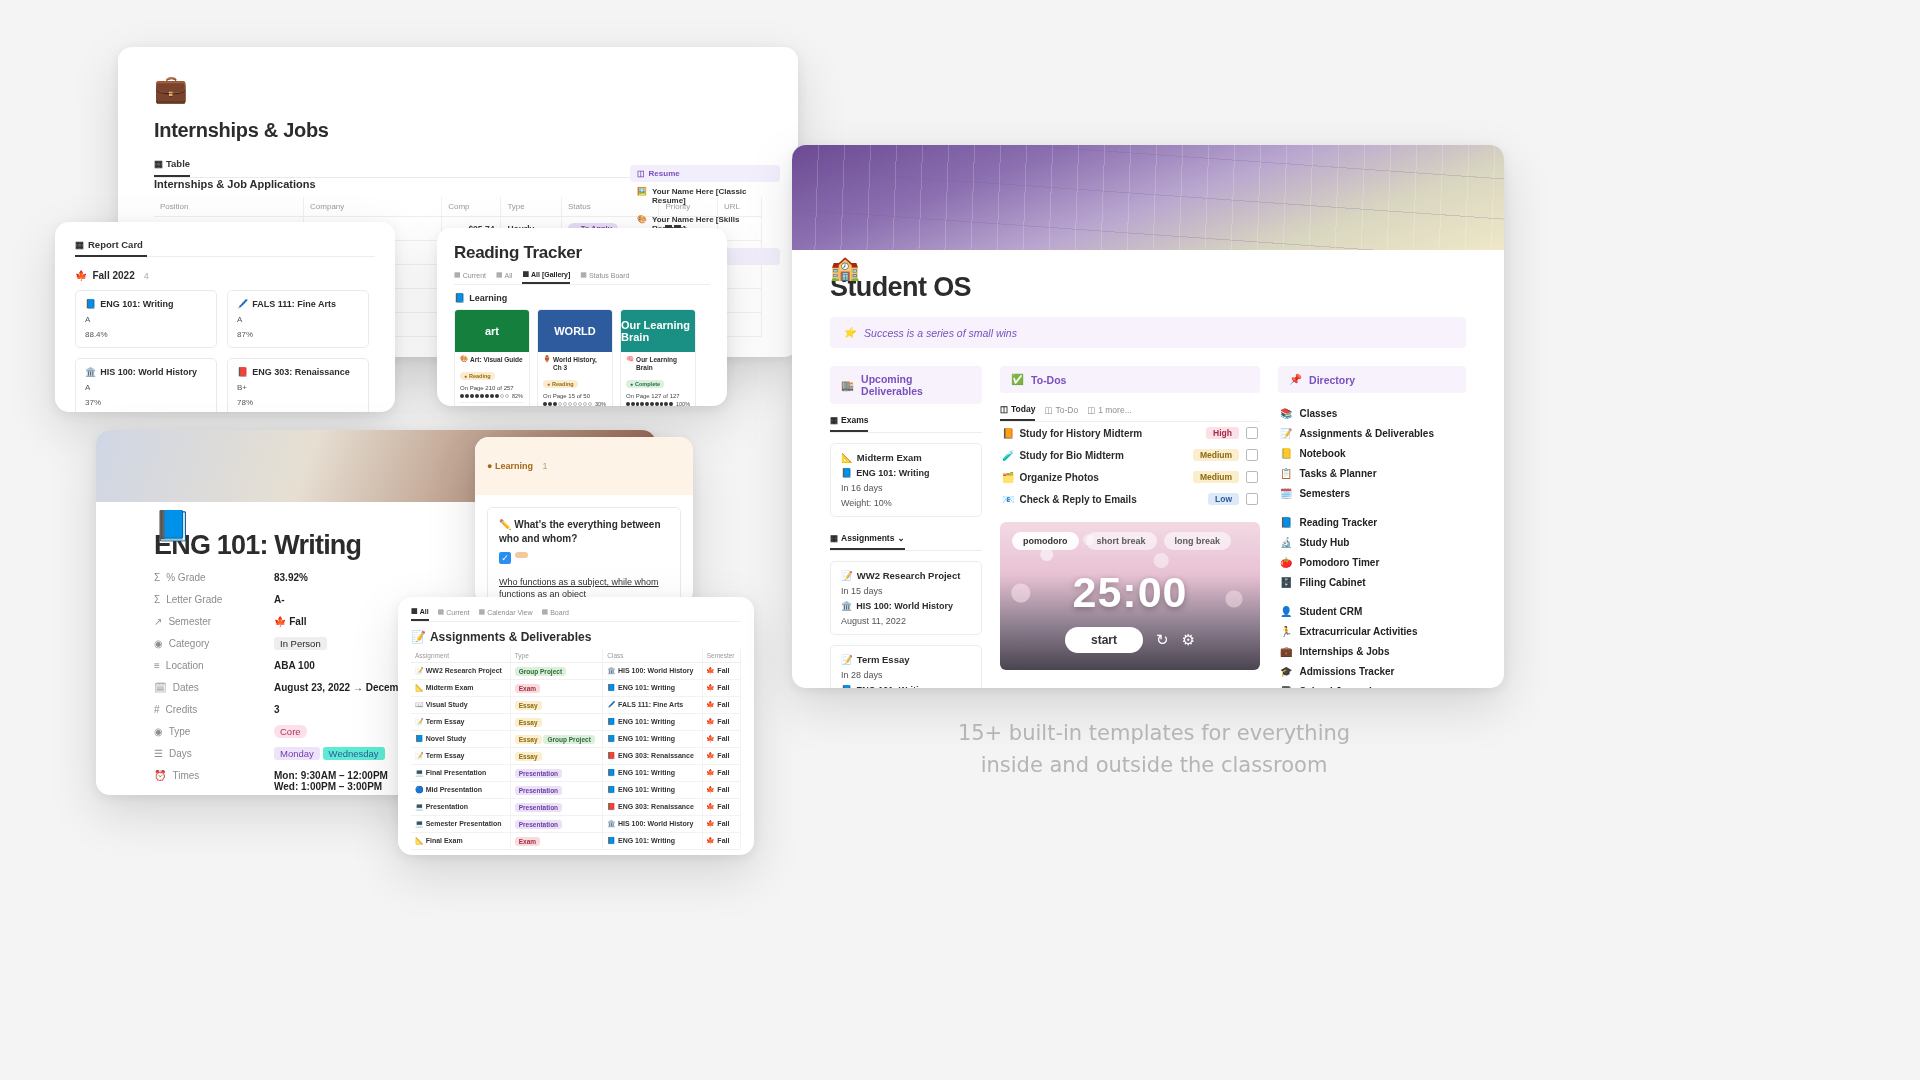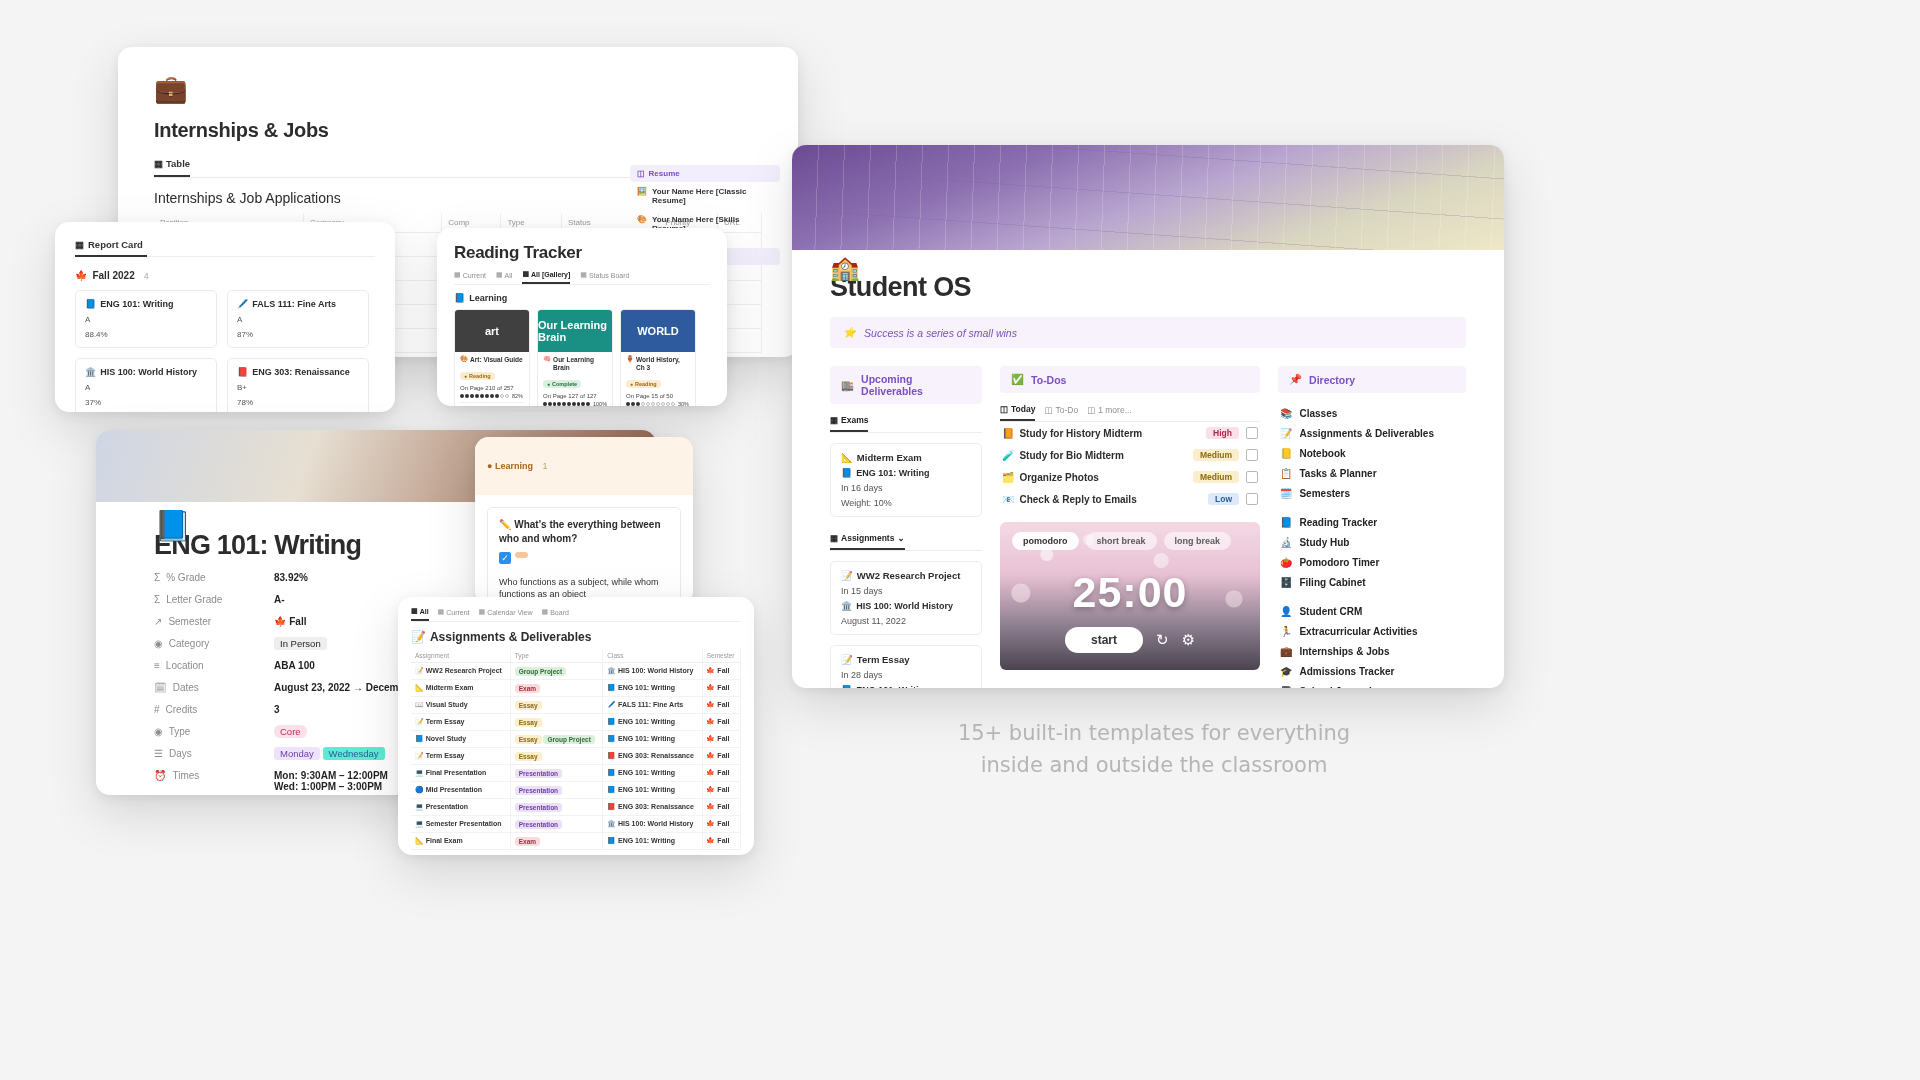--- a/index.html
+++ b/index.html
@@ -16,21 +16,21 @@
 
   
   #internships { left:118px; top:47px; width:680px; height:310px; }
   .ij-pad { padding:28px 36px; }
   .emoji { font-family:"DejaVu Sans", sans-serif; }
   .ij-emoji { font-size:27px; line-height:1; }
   .ij-title { font-size:20px; font-weight:bold; margin-top:17px; letter-spacing:-.3px; }
   .viewtabs { display:flex; gap:16px; margin-top:16px; border-bottom:1px solid #eaeaea; }
   .viewtab { font-size:9.5px; color:#8a8a8a; padding-bottom:6px; display:flex; align-items:center; gap:3px; }
   .viewtab.active { color:#333; font-weight:bold; border-bottom:2px solid #333; }
-  .tbl-title { font-size:14px; font-weight:normal; margin-top:12px; }
+  .tbl-title { font-size:11px; font-weight:bold; }
   table.grid { width:100%; border-collapse:collapse; margin-top:7px; }
   table.grid th { font-size:8px; color:#9a9a9a; font-weight:normal; text-align:left;
                   padding:5px 6px; border-bottom:1px solid #eee; border-right:1px solid #f0f0f0;}
   table.grid td { font-size:8.5px; padding:6px; border-bottom:1px solid #f0f0f0;
                   border-right:1px solid #f0f0f0; font-weight:bold; color:#3a3a3a;}
   td.num { text-align:right; }
   .pill { display:inline-block; padding:1px 6px; border-radius:9px; font-size:7.5px; font-weight:bold; }
   .pill:before { content:"\25CF"; margin-right:3px; font-size:6px; }
   .pill.toapply { background:#e9ddf7; color:#6b4a9c; }
   .pill.applied { background:#fbecd0; color:#9a6d11; }
@@ -100,21 +100,21 @@
   .chip.pink { background:#fbe0ea; color:#b0315f;border-radius:6px; }
   .chip.purple { background:#efe3fa; color:#6c3fae; }
   .chip.blue { background:#5eead4; color:#2c5c99; }
 
   
   #learning { left:475px; top:437px; width:218px; height:168px; }
   .lrn-head { background:#fdf3e6; padding:24px 12px; font-size:9px; color:#a5661b; font-weight:bold;}
   .lrn-head .n { color:#c2a07c; font-weight:normal; margin-left:7px;}
   .lrn-box { margin:12px; border:1px solid #eaeaea; border-radius:5px; padding:10px 11px; }
   .lrn-q { font-size:10px; font-weight:bold; line-height:1.35; }
-  .lrn-a { font-size:9px; color:#333; margin-top:11px; line-height:1.35;}
+  .lrn-a { font-size:9px; color:#333; margin-top:11px; line-height:1.35;text-decoration:underline;}
   .cbx { width:12px; height:12px; background:#2a8ff0; border-radius:2px; display:inline-block;
          color:#fff; font-size:9px; text-align:center; line-height:12px; margin-top:7px;}
   .tagbar { display:inline-block; width:13px; height:6px; background:#f6c79a; border-radius:3px; margin-left:4px; vertical-align:3px;}
 
   
   #assign { left:398px; top:597px; width:356px; height:258px; }
   .as-pad { padding:10px 13px; }
   .as-tabs { display:flex; gap:9px; border-bottom:1px solid #eee; }
   .as-tab { font-size:7px; color:#8e8e8e; padding-bottom:4px; display:flex; gap:2px; align-items:center;}
   .as-tab.active { color:#222; font-weight:bold; border-bottom:2px solid #333;}
@@ -335,65 +335,65 @@
           <div class="rt-tab"><span>▦</span>All</div>
           <div class="rt-tab active"><span>▦</span>All [Gallery]</div>
           <div class="rt-tab"><span>▦</span>Status Board</div>
         </div>
       <div class="rt-group">
         <span class="emoji">📘</span>
         <span>Learning</span>
       </div>
       <div class="rt-cards" id="rt-cards">
           <div class="rt-card">
-            <div class="rt-cover" style="background:#404040">art</div>
+            <div class="rt-cover" style="background:#15803d">art</div>
             <div class="rt-body"><div class="rt-nm"><span class="emoji">🎨</span>Art: Visual Guide</div><span class="rt-pill reading">Reading</span><div class="rt-meta">On Page 210 of 257</div><div class="bar">
                 <i></i>
                 <i></i>
                 <i></i>
                 <i></i>
                 <i></i>
                 <i></i>
                 <i></i>
                 <i></i>
                 <i class="off"></i>
                 <i class="off"></i>
                 <span>82%</span>
               </div><div class="rt-class"><span class="emoji">🖊️</span>FALS 111: Fine Arts</div></div>
+          </div>
+          <div class="rt-card">
+            <div class="rt-cover" style="background:#2e5b9e">WORLD</div>
+            <div class="rt-body"><div class="rt-nm"><span class="emoji">🏺</span>World History, Ch 3</div><span class="rt-pill reading">Reading</span><div class="rt-meta">On Page 15 of 50</div><div class="bar">
+                <i></i>
+                <i></i>
+                <i></i>
+                <i class="off"></i>
+                <i class="off"></i>
+                <i class="off"></i>
+                <i class="off"></i>
+                <i class="off"></i>
+                <i class="off"></i>
+                <i class="off"></i>
+                <span>30%</span>
+              </div></div>
           </div>
           <div class="rt-card">
             <div class="rt-cover" style="background:#1a8f84">Our Learning Brain</div>
             <div class="rt-body"><div class="rt-nm"><span class="emoji">🧠</span>Our Learning Brain</div><span class="rt-pill complete">Complete</span><div class="rt-meta">On Page 127 of 127</div><div class="bar">
                 <i></i>
                 <i></i>
                 <i></i>
                 <i></i>
                 <i></i>
                 <i></i>
                 <i></i>
                 <i></i>
                 <i></i>
                 <i></i>
                 <span>100%</span>
-              </div></div>
-          </div>
-          <div class="rt-card">
-            <div class="rt-cover" style="background:#2e5b9e">WORLD</div>
-            <div class="rt-body"><div class="rt-nm"><span class="emoji">🏺</span>World History, Ch 3</div><span class="rt-pill reading">Reading</span><div class="rt-meta">On Page 15 of 50</div><div class="bar">
-                <i></i>
-                <i></i>
-                <i></i>
-                <i class="off"></i>
-                <i class="off"></i>
-                <i class="off"></i>
-                <i class="off"></i>
-                <i class="off"></i>
-                <i class="off"></i>
-                <i class="off"></i>
-                <span>30%</span>
               </div></div>
           </div>
         </div>
     </div>
   </div>
 
   <div class="card" id="eng101">
     <div class="eng-hero"></div>
     <div class="eng-pad">
       <div class="eng-emoji emoji">📘</div>

